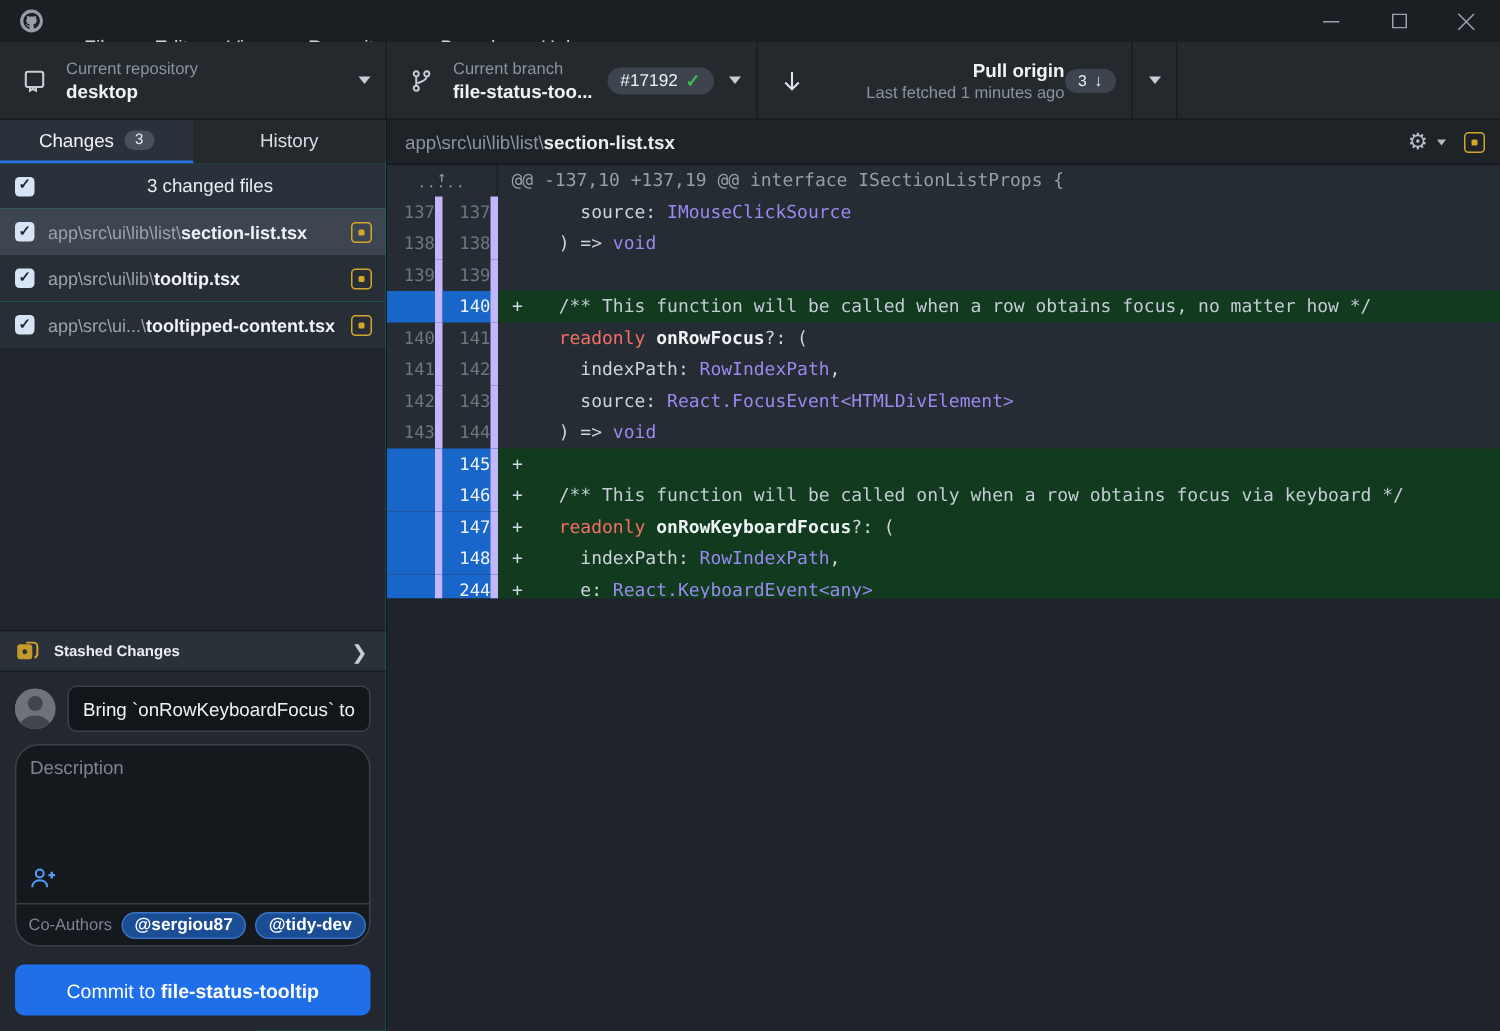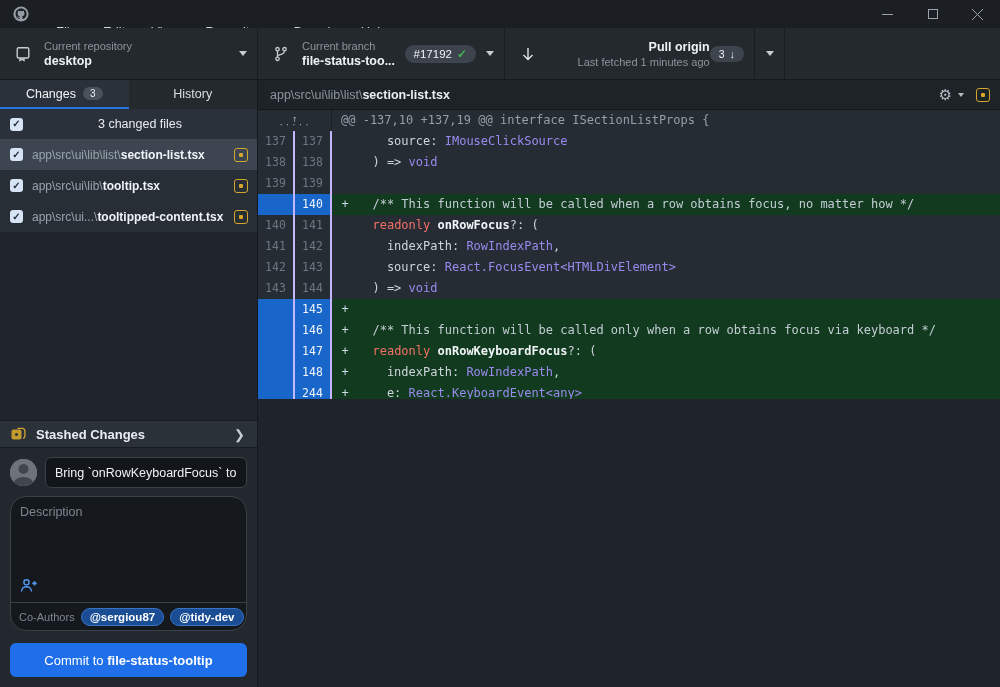--- a/index.html
+++ b/index.html
@@ -50,21 +50,21 @@
   .file-row.selected { background:#3d4650; }
   .file-path { flex:1; margin-left:9px; font-size:12px; white-space:nowrap; overflow:hidden; }
   .file-dir { color:#99a3ad; }
   .file-name { color:#f0f4f8; font-weight:bold; }
   .status-mod { width:14px; height:14px; border:1.5px solid #d4a72c; border-radius:3px; margin:0 9px 0 6px; flex:none; position:relative; }
   .status-mod::after { content:""; position:absolute; left:50%; top:50%; width:4px; height:4px; margin:-2px 0 0 -2px; border-radius:1px; background:#d4a72c; }
   .list-spacer { flex:1; background:#20252b; }
 
   
   .stashed { height:28px; flex:none; background:#2b3138; border-top:1px solid #181c20; border-bottom:1px solid #181c20; display:flex; align-items:center; }
-  .stashed .lbl { font-size:13px; font-weight:bold; color:#e8edf2; margin-left:9px; flex:1; }
+  .stashed .lbl { font-size:10px; font-weight:bold; color:#e8edf2; margin-left:9px; flex:1; }
   .stash-icon { margin-left:10px; flex:none; display:flex; }
   .chev { color:#c6cdd4; font-size:13px; margin-right:12px; }
 
   
   .commit { background:#23282e; padding:9px 10px 10px; flex:none; display:flex; flex-direction:column; }
   .sum-row { display:flex; align-items:center; gap:8px; }
   .avatar { width:27px; height:27px; border-radius:50%; overflow:hidden; flex:none; background:#787d84; }
   .sum-input { flex:1; height:31px; background:#121519; border:1px solid #3a4149; border-radius:6px; color:#eef2f6; font-size:12.5px; padding:0 9px; font-family:"Liberation Sans",sans-serif; outline:none; min-width:0; }
   .desc-box { margin-top:8px; height:135px; background:#15191e; border:1px solid #3a4149; border-radius:16px; display:flex; flex-direction:column; overflow:hidden; }
   .desc-area { flex:1; padding:7px 9px; position:relative; }
@@ -80,21 +80,21 @@
   .diffpane { flex:1; display:flex; flex-direction:column; min-width:0; background:#1f242a; }
   .diff-header { height:30px; flex:none; background:#1e2328; border-bottom:1px solid #15191d; display:flex; align-items:center; padding:0 10px 0 12px; font-size:12.5px; }
   .dh-path { flex:1; white-space:nowrap; overflow:hidden; }
   .dh-dir { color:#8b949e; }
   .dh-name { color:#e9eef3; font-weight:bold; }
   .gear { color:#b4bcc4; font-size:15px; line-height:1; }
   .dh-caret { width:0;height:0;border-left:3.5px solid transparent;border-right:3.5px solid transparent;border-top:4.5px solid #b4bcc4; margin:0 12px 0 6px; }
 
   .diff-body { flex:1; overflow:hidden; font-family:"DejaVu Sans Mono", monospace; font-size:12px; }
   .drow { display:flex; height:21px; line-height:21px; background:#262c33; }
-  .dnum { width:37px; flex:none; text-align:center; color:#6e7681; font-size:11.5px; border-right:2px solid #c4b5fd; }
+  .dnum { width:37px; flex:none; text-align:right; color:#6e7681; font-size:11.5px; border-right:5px solid #c4b5fd; }
   .dmark { width:26px; flex:none; text-align:center; color:#cdd9e5; }
   .dcode { flex:1; white-space:pre; overflow:hidden; }
   .drow.add .dnum { background:#1866c9; color:#f0f4f8; }
   .drow.add .dmark, .drow.add .dcode { background:#113a1f; }
   .drow.hunk .dcode { color:#959fa8; padding-left:9px; }
   .gutter-wide { width:74px; flex:none; display:flex; flex-direction:column; align-items:center; justify-content:center; border-right:1px solid #1a1f24; color:#98a1aa; }
   .gutter-wide .dots { font-size:9px; line-height:5px; letter-spacing:1px; }
   .gutter-wide .arr { font-size:10px; line-height:9px; }
   .diff-fill { flex:1; background:#1f242a; }
   .tk-pl { color:#ced4db; }

